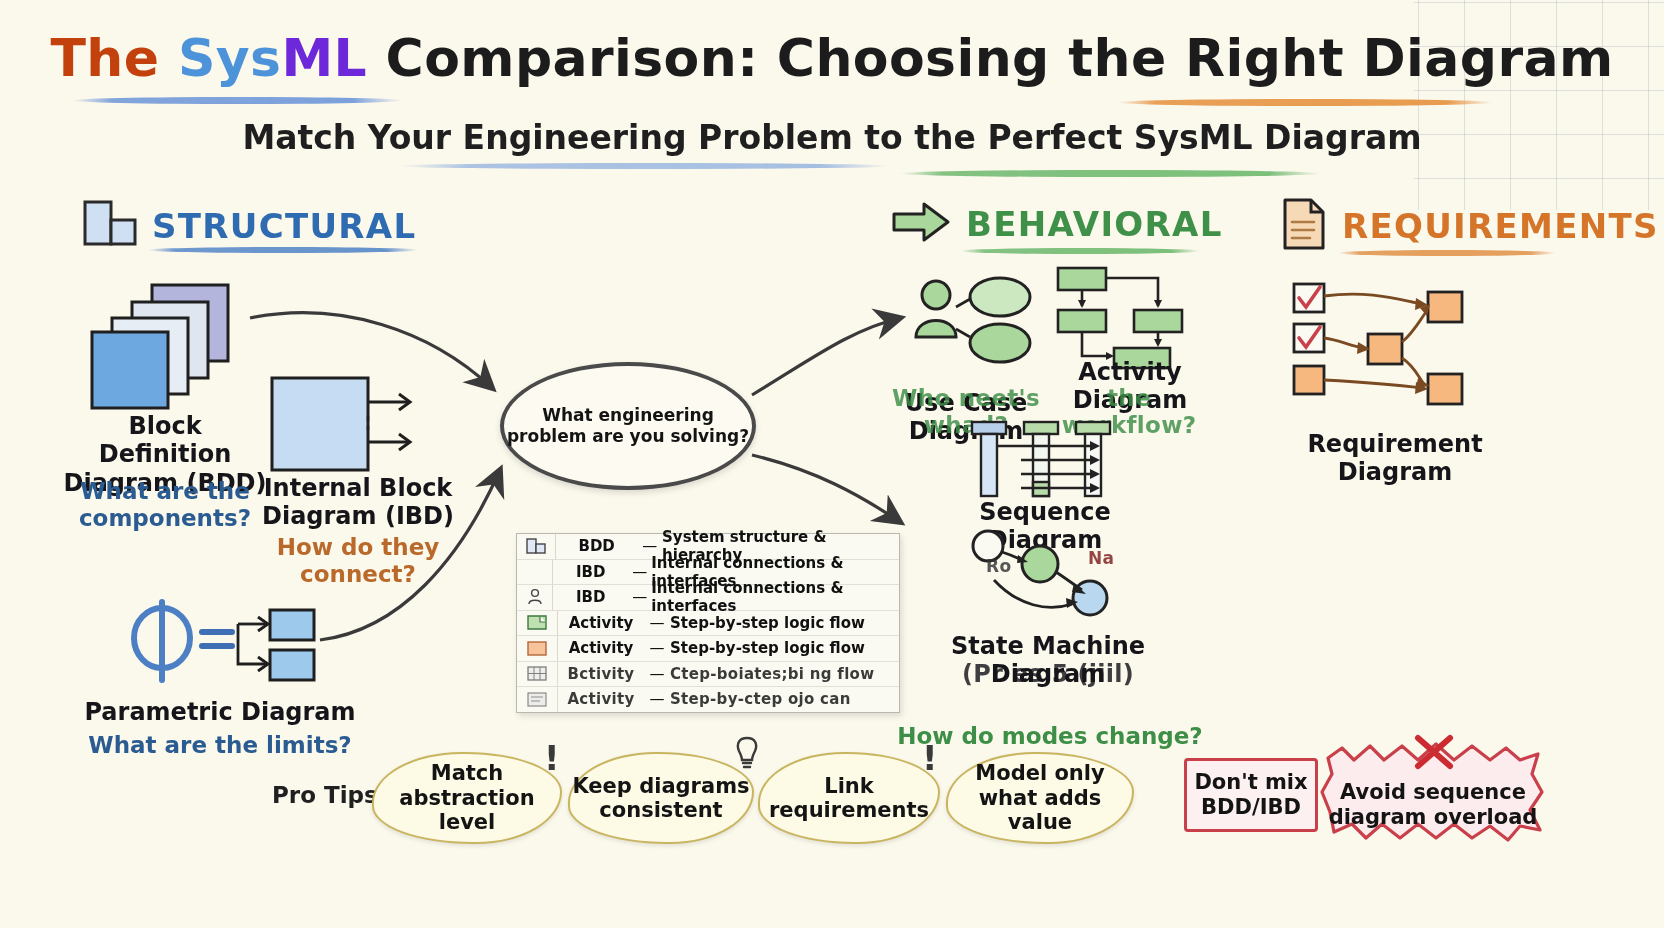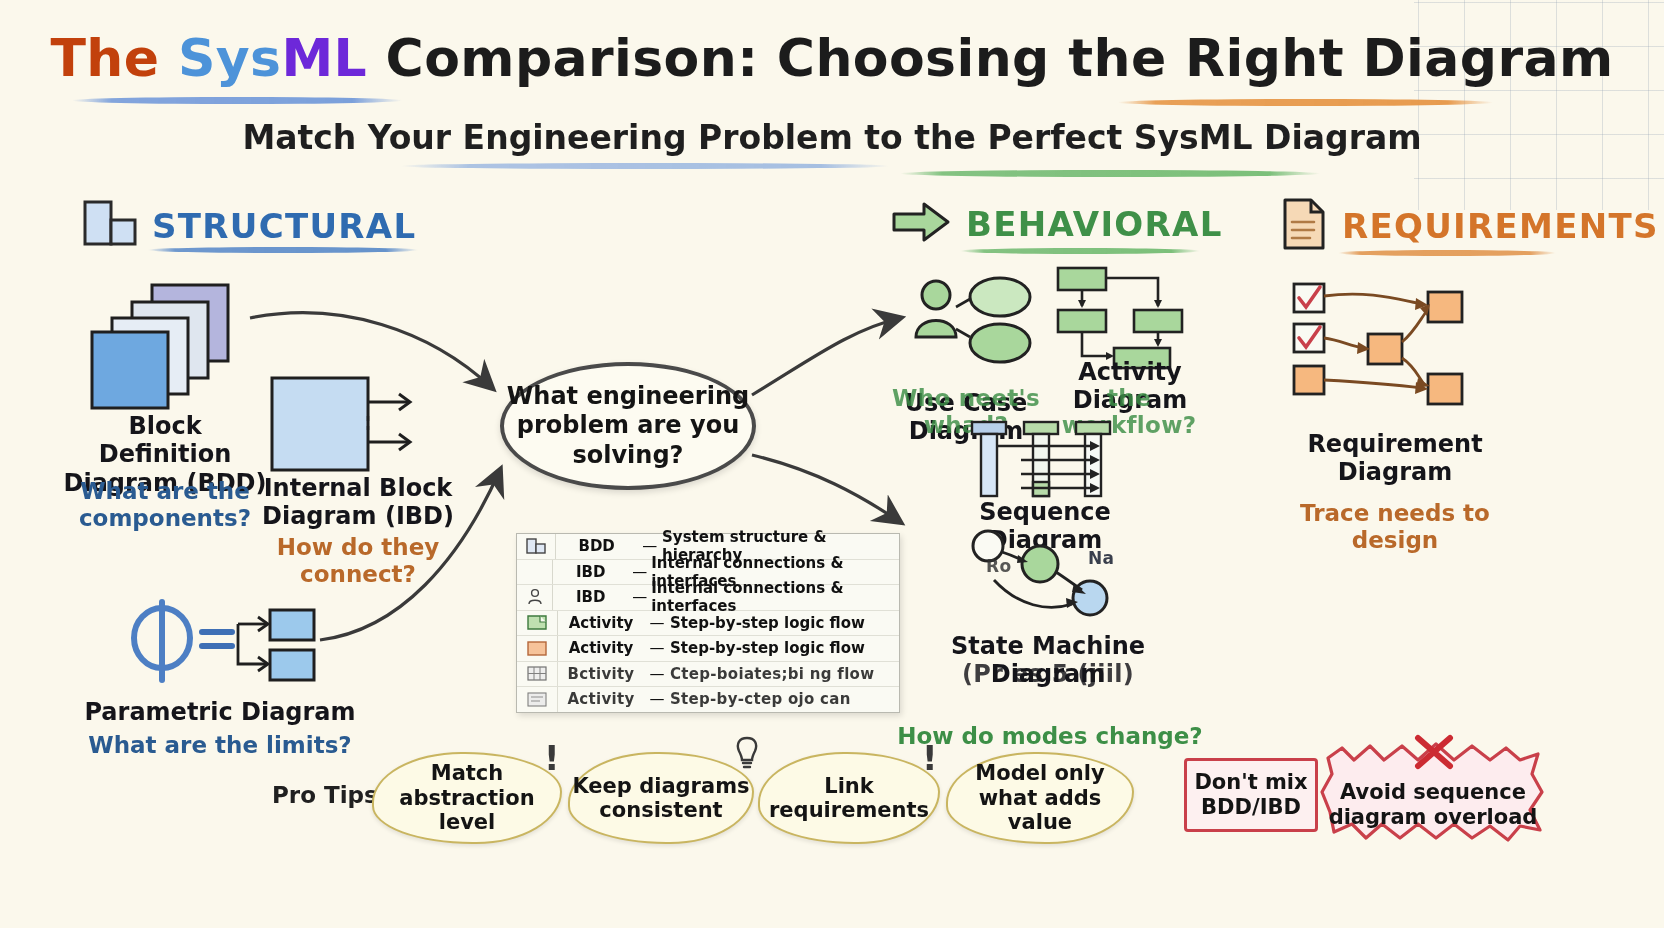--- a/index.html
+++ b/index.html
@@ -64,21 +64,21 @@
   .garble{ opacity:.82; letter-spacing:.3px; filter:blur(.55px); }
 
   
   .ellipse{
     left:500px; top:362px; width:248px; height:120px;
     border:4px solid #4a4a4a; border-radius:50%;
     background:#fdfbf1;
     box-shadow:0 3px 6px rgba(0,0,0,.13);
     display:flex; align-items:center; justify-content:center;
   }
-  .ellipse .q{ font-size:24px; font-weight:650; color:#141414; text-align:center; line-height:1.22; }
+  .ellipse .q{ font-size:17px; font-weight:650; color:#141414; text-align:center; line-height:1.22; }
 
   
   .legendbox{
     left:516px; top:533px; width:382px;
     background:#fafaf3; border:1px solid #b9b9b0;
     box-shadow:2px 3px 6px rgba(0,0,0,.12);
   }
   .legrow{ display:flex; align-items:center; height:24.5px; border-bottom:1px solid #e0e0d6; }
   .legrow:last-child{ border-bottom:none; }
   .legico{ width:40px; display:flex; justify-content:center; align-items:center; border-right:1px solid #d8d8cd; height:100%; }
@@ -349,21 +349,21 @@
       <circle cx="122" cy="70" r="17" fill="#b9d7ef" stroke="#222" stroke-width="3"></circle>
       <path d="M34 24 C46 28, 50 30, 56 33" fill="none" stroke="#222" stroke-width="2.8"></path>
         <path d="M50 27 L60 34 L49 35" fill="#222"></path>
       <path d="M88 44 C100 52, 108 58, 114 62" fill="none" stroke="#222" stroke-width="2.8"></path>
         <path d="M106 55 L118 66 L104 64" fill="#222"></path>
       <path d="M26 52 C50 78, 80 84, 104 76" fill="none" stroke="#222" stroke-width="2.8"></path>
         <path d="M98 70 L110 74 L99 80" fill="#222"></path>
     </svg>
   </div>
   <div class="abs garble" style="left:986px; top:556px; font-size:17px; color:#333; font-weight:700;">Ro</div>
-  <div class="abs garble" style="left:1088px; top:548px; font-size:17px; color:#0f172a; font-weight:700;">Na</div>
+  <div class="abs garble" style="left:1088px; top:548px; font-size:17px; color:#7f1d1d; font-weight:700;">Na</div>
   <div class="lbl abs" style="left:908px; top:632px; width:280px;">State Machine Diagram</div>
   <div class="lbl abs garble" style="left:908px; top:660px; width:280px; font-weight:600;">(Pr es 5 (jiil)</div>
   <div class="cap g abs" style="left:890px; top:723px; width:320px;">How do modes change?</div>
 
   <div class="abs" style="left:1290px; top:280px;">
     <svg width="180" height="140" viewBox="0 0 180 140">
       <rect x="4" y="4" width="30" height="28" fill="#fafaf3" stroke="#222" stroke-width="2.8"></rect>
       <path d="M9 18 L16 27 L30 7" fill="none" stroke="#c9404a" stroke-width="3.6" stroke-linecap="round"></path>
       <rect x="4" y="44" width="30" height="28" fill="#fafaf3" stroke="#222" stroke-width="2.8"></rect>
       <path d="M9 58 L16 67 L30 47" fill="none" stroke="#c9404a" stroke-width="3.6" stroke-linecap="round"></path>
@@ -377,21 +377,20 @@
         <path d="M68 62 L80 69 L67 74" fill="#7a4a22"></path>
       <path d="M112 62 C124 52, 130 40, 136 32" fill="none" stroke="#7a4a22" stroke-width="2.8"></path>
         <path d="M130 28 L140 24 L137 36" fill="#7a4a22"></path>
       <path d="M112 78 C124 86, 128 96, 134 104" fill="none" stroke="#7a4a22" stroke-width="2.8"></path>
         <path d="M128 98 L140 106 L126 108" fill="#7a4a22"></path>
       <path d="M34 100 C70 102, 100 104, 132 108" fill="none" stroke="#7a4a22" stroke-width="2.8"></path>
         <path d="M126 102 L138 109 L125 114" fill="#7a4a22"></path>
     </svg>
   </div>
   <div class="lbl abs" style="left:1280px; top:430px; width:230px;">Requirement Diagram</div>
-  <div class="cap o abs" style="left:1280px; top:500px; width:230px;">Trace needs to design</div>
 
   <div class="protips abs" style="left:272px; top:782px;">Pro Tips</div>
 
   <div class="cloud abs" style="left:372px; top:752px; width:186px; height:88px;">
     <span>Match abstraction level</span>
   </div>
   <div class="bang abs" style="left:544px; top:738px;">!</div>
 
   <div class="cloud abs" style="left:568px; top:752px; width:182px; height:88px;">
     <span>Keep diagrams consistent</span>

